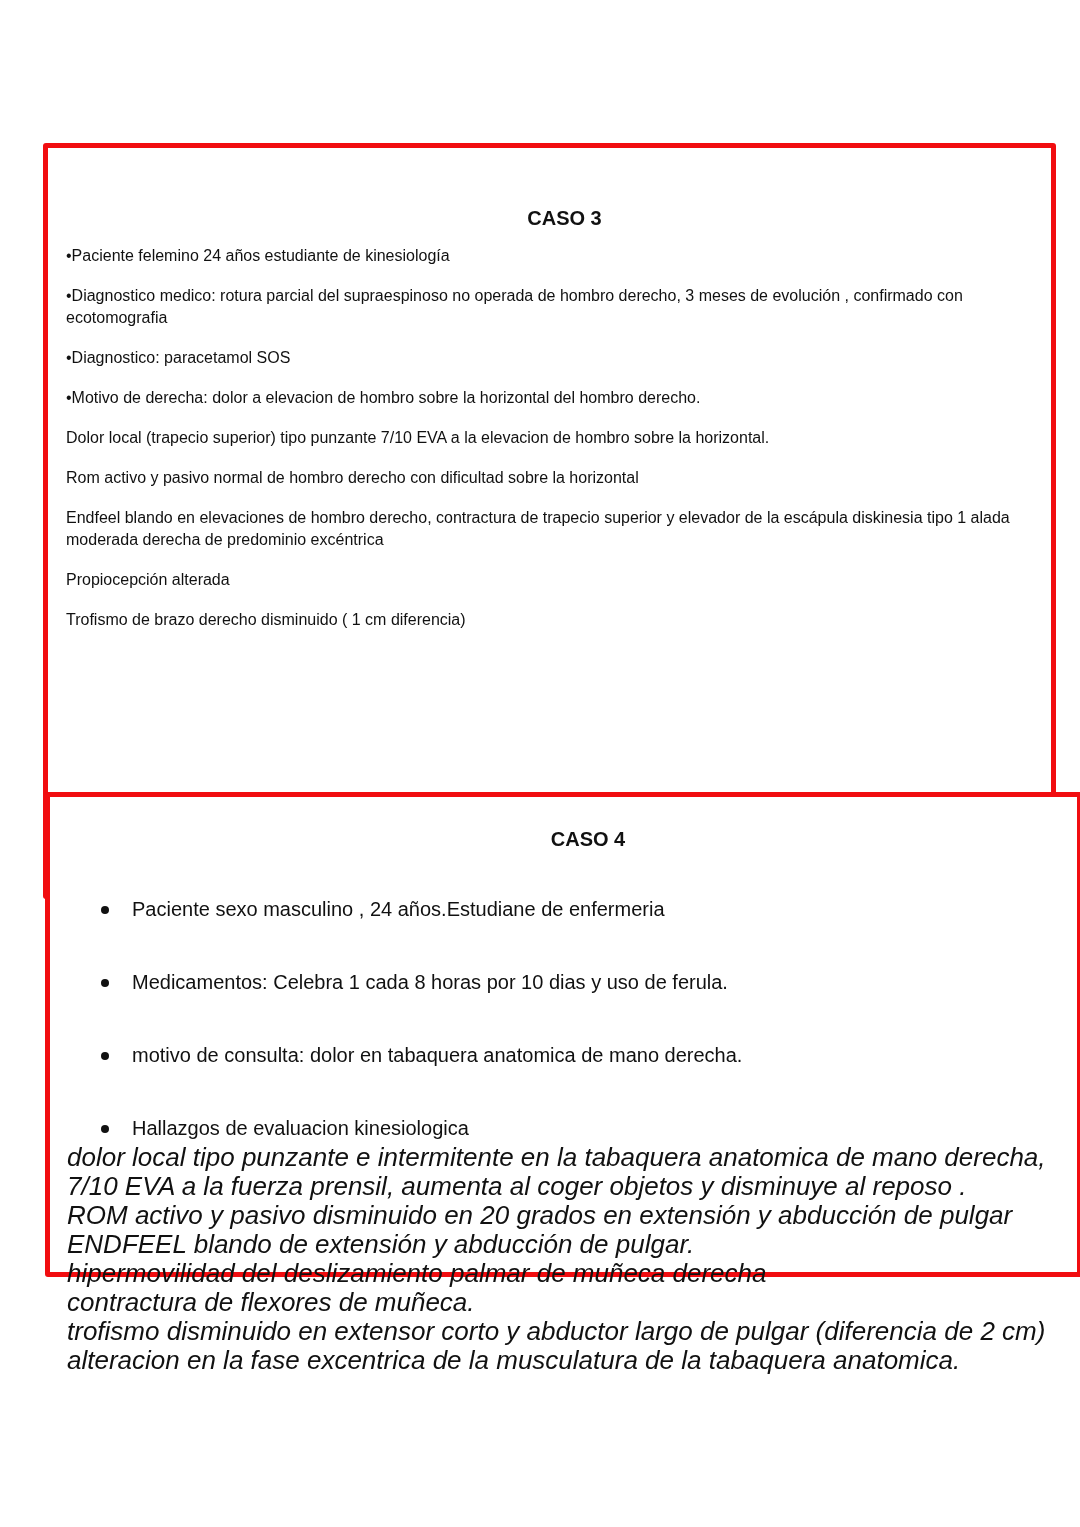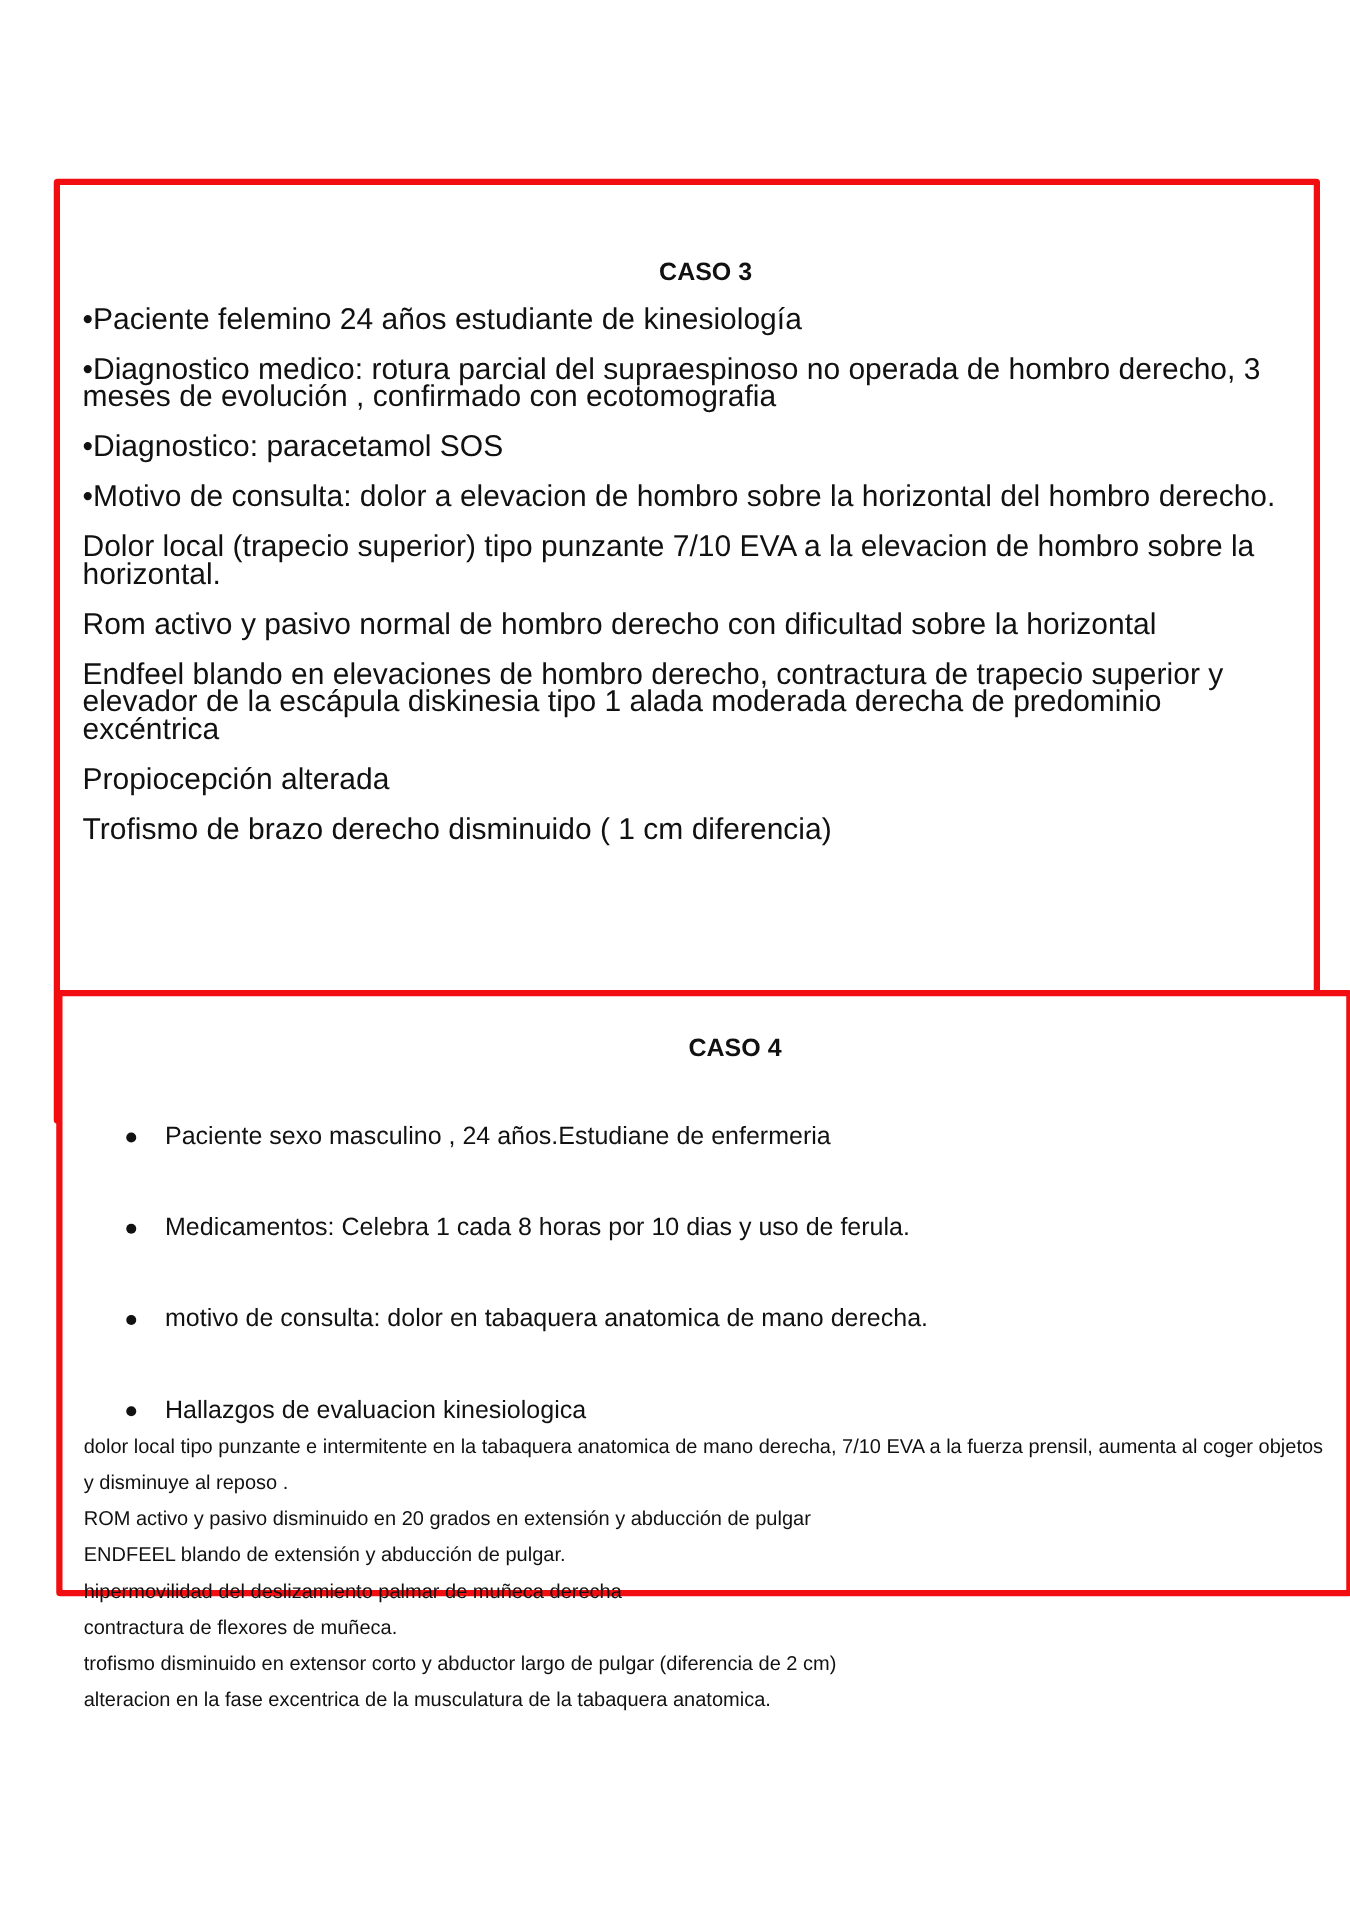--- a/index.html
+++ b/index.html
@@ -9,39 +9,39 @@
   }
   .case-box {
     position: absolute; box-sizing: border-box;
     border: 5px solid #f10d10; border-radius: 3px; background: #ffffff;
   }
   #caso3 { left: 43px; top: 143px; width: 1013px; height: 756px; padding: 58px 18px 0 18px; }
   #caso4 { left: 45px; top: 792px; width: 1037px; height: 485px; padding: 30px 18px 0 17px; }
   .case-title { text-align: center; font-weight: bold; font-size: 20px; line-height: 24px; }
   #caso3 .case-title { margin-left: 30px; margin-bottom: 15px; }
   #caso4 .case-title { margin-left: 50px; margin-bottom: 3px; }
-  .p3 { font-size: 24px; line-height: 22px; margin: 0 0 18px 0; }
+  .p3 { font-size: 16px; line-height: 22px; margin: 0 0 18px 0; }
   b { font-weight: normal; }
   ul.c4 { list-style: none; margin: 0; padding: 0; }
   ul.c4 li { position: relative; padding-left: 65px; font-size: 20px; line-height: 29px; margin-top: 44px; }
   ul.c4 li .bullet {
     position: absolute; left: 34px; top: 11px; width: 8px; height: 8px;
     background: #111; border-radius: 50%;
   }
-  .c4-line { font-size: 16px; line-height: 29px; }
+  .c4-line { font-size: 26px; line-height: 29px; font-style: italic; }
 </style>
 </head>
 <body>
 
 <div class="case-box" id="caso3">
   <div class="case-title">CASO 3</div>
   <p class="p3">•Paciente felemino 24 años estudiante de kinesiología</p>
   <p class="p3"><b>•Diagnostico medico:</b><span> rotura parcial del supraespinoso no operada de hombro derecho, 3 meses de evolución , confirmado con ecotomografia</span></p>
   <p class="p3"><b>•Diagnostico</b><span>: paracetamol SOS</span></p>
-  <p class="p3"><b>•Motivo de consulta:</b><span> dolor a elevacion de hombro sobre la horizontal del hombro derecho.</span></p>
+  <p class="p3"><b>•Motivo de derecha:</b><span> dolor a elevacion de hombro sobre la horizontal del hombro derecho.</span></p>
   <p class="p3">Dolor local (trapecio superior) tipo punzante 7/10 EVA a la elevacion de hombro sobre la horizontal.</p>
   <p class="p3">Rom activo y pasivo normal de hombro derecho con dificultad sobre la horizontal</p>
   <p class="p3">Endfeel blando en elevaciones de hombro derecho, contractura de trapecio superior y elevador de la escápula diskinesia tipo 1 alada moderada derecha de predominio excéntrica</p>
   <p class="p3">Propiocepción alterada</p>
   <p class="p3">Trofismo de brazo derecho disminuido ( 1 cm diferencia)</p>
 </div>
 
 <div class="case-box" id="caso4">
   <div class="case-title">CASO 4</div>
   <ul class="c4">

